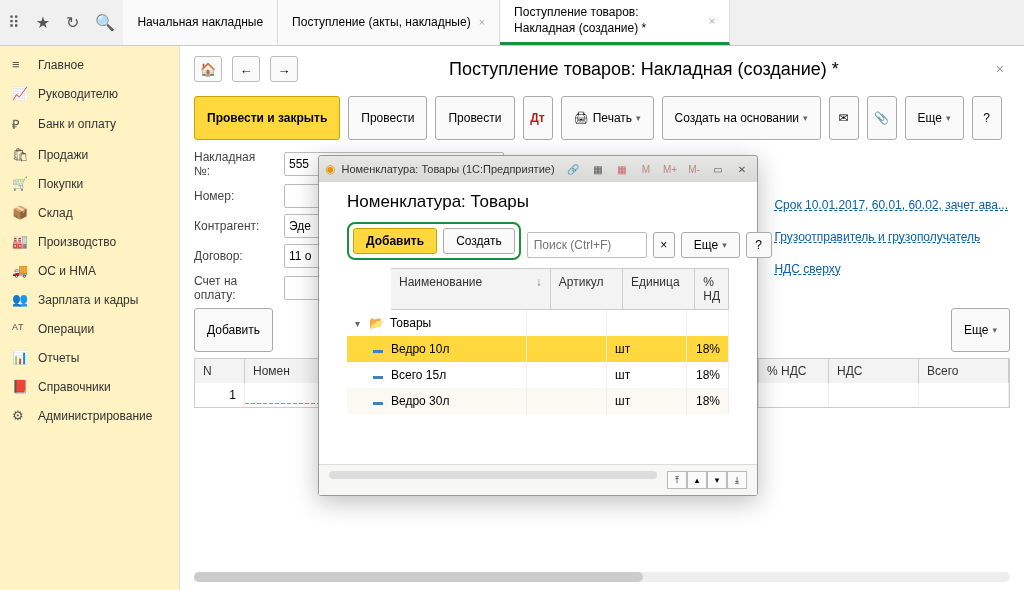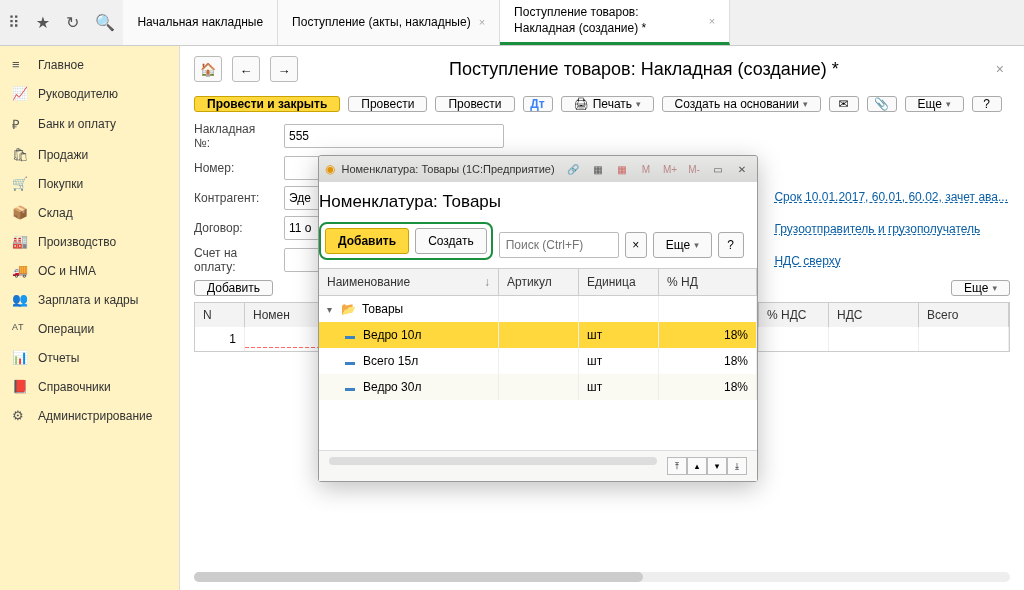--- a/index.html
+++ b/index.html
@@ -14,48 +14,48 @@
 .main { display: flex; height: calc(100% - 46px); }
 .sidebar { width: 180px; background: #fff3c4; border-right: 1px solid #ddd; padding-top: 4px; }
 .side-item { display: flex; align-items: center; gap: 10px; padding: 7px 12px; color: #333; cursor: pointer; }
 .side-ico { width: 16px; display: inline-block; color: #555; font-size: 13px; }
 .content { flex: 1; background: #fff; position: relative; display: flex; flex-direction: column; }
 .content-hdr { display: flex; align-items: center; padding: 10px 14px; gap: 10px; }
 .nav-btn { width: 28px; height: 26px; border: 1px solid #bbb; background: #fafafa; border-radius: 3px; display: flex; align-items: center; justify-content: center; cursor: pointer; font-size: 13px; }
 .page-title { font-size: 18px; flex: 1; text-align: center; }
 .close-x { color: #999; font-size: 14px; cursor: pointer; padding: 0 6px; }
 .toolbar { display: flex; gap: 8px; padding: 4px 14px 10px; flex-wrap: wrap; align-items: center; }
-.btn { height: 16px; padding: 0 12px; border: 1px solid #aaa; background: #fafafa; border-radius: 3px; cursor: pointer; display: inline-flex; align-items: center; gap: 4px; font-size: 12px; }
+.btn { height: 44px; padding: 0 12px; border: 1px solid #aaa; background: #fafafa; border-radius: 3px; cursor: pointer; display: inline-flex; align-items: center; gap: 4px; font-size: 12px; }
 .btn.primary { background: #ffd83d; border-color: #c9a400; font-weight: bold; }
 .btn .caret { font-size: 9px; color: #666; }
 .icobtn { width: 30px; padding: 0; justify-content: center; }
 .form-area { padding: 0 14px; display: grid; grid-template-columns: 80px 220px auto; gap: 6px 10px; align-items: center; }
 .lbl { color: #444; }
 .inp { height: 24px; border: 1px solid #bbb; border-radius: 2px; padding: 0 4px; width: 100%; }
-.links-col { position: absolute; right: 16px; top: 144px; display: flex; flex-direction: column; gap: 18px; }
+.links-col { position: absolute; right: 16px; top: 152px; display: flex; flex-direction: column; gap: 18px; }
 .links-col a { color: #0b5fa5; text-decoration: underline dashed; cursor: pointer; font-size: 12px; }
 .grid-toolbar { display: flex; gap: 8px; padding: 6px 14px; align-items: center; }
 .grid { margin: 0 14px; border: 1px solid #ccc; }
 .grid-hd { display: flex; background: #f3f3f3; }
 .gh { border-right: 1px solid #ccc; padding: 5px 8px; font-size: 12px; color: #333; }
 .grid-row { display: flex; }
 .gc { border-right: 1px solid #eee; padding: 5px 8px; height: 24px; }
 .gc.empty { background: repeating-linear-gradient(90deg, #f66 0 4px, transparent 4px 6px); background-position: 0 20px; background-size: 100% 1px; background-repeat: no-repeat; }
 
 .modal { position: absolute; left: 318px; top: 155px; width: 440px; background: #f5f5f3; border: 1px solid #999; box-shadow: 0 6px 24px rgba(0,0,0,.25); border-radius: 3px; }
 .modal-title { height: 26px; background: linear-gradient(#e8e8e6,#d8d8d6); display: flex; align-items: center; padding: 0 6px; gap: 6px; border-radius: 3px 3px 0 0; }
 .modal-title .tico { color: #e59400; font-size: 12px; }
 .modal-title .ttxt { flex: 1; font-size: 11px; color: #333; }
 .modal-title .tbtn { width: 18px; height: 16px; display: inline-flex; align-items: center; justify-content: center; font-size: 10px; color: #555; border: 1px solid transparent; border-radius: 2px; cursor: pointer; }
-.modal-body { padding: 10px 0; background: #fff; }
+.modal-body { padding: 10px 28px; background: #fff; }
 .modal-h { font-size: 17px; margin-bottom: 10px; }
 .modal-bar { display: flex; gap: 6px; align-items: center; margin-bottom: 8px; border: 2px solid #1a8f3e; border-radius: 8px; padding: 4px; width: fit-content; }
 .modal-right-bar { display: inline-flex; gap: 6px; align-items: center; margin-left: 6px; }
 .search { height: 26px; border: 1px solid #bbb; border-radius: 2px; padding: 0 6px; width: 120px; color: #999; }
-.mgrid-hd { display: flex; background: #f3f3f3; border-top: 1px solid #ccc; border-bottom: 1px solid #ccc; }
+.mgrid-hd { display: flex; background: #f3f3f3; border-top: 1px solid #ccc; border-bottom: 1px solid #ccc; margin-left: 44px; }
 .mgh { padding: 6px 8px; border-right: 1px solid #ccc; font-size: 12px; color: #333; }
 .tree-row { display: flex; align-items: center; height: 26px; }
 .tc { padding: 0 8px; border-right: 1px solid #eee; height: 100%; display: flex; align-items: center; }
 .tree-row.folder .name { font-weight: normal; }
 .tree-row.selected { background: #ffd83d; }
 .tree-row.alt { background: #fafaf3; }
 .tgl { color: #666; font-size: 10px; width: 12px; display: inline-block; }
 .fico { color: #e5a400; margin: 0 6px 0 2px; }
 .iico { color: #3b82c4; margin: 0 8px 0 18px; font-size: 10px; }
 .modal-foot { display: flex; justify-content: space-between; padding: 6px 10px; border-top: 1px solid #ddd; background: #f7f7f5; }
@@ -152,21 +152,21 @@
       <button class="nav-btn">←</button>
       <button class="nav-btn">→</button>
       <div class="page-title">Поступление товаров: Накладная (создание) *</div>
       <span class="close-x">×</span>
     </div>
 
     <div class="toolbar">
       <button class="btn primary">Провести и закрыть</button>
       <button class="btn">Провести</button>
       <button class="btn">Провести</button>
-      <button class="btn icobtn" style="color:#3b82f6;font-weight:bold;">Дᴛ</button>
+      <button class="btn icobtn" style="color:#b91c1c;font-weight:bold;">Дᴛ</button>
       <button class="btn">🖨 <span>Печать</span> <span class="caret">▾</span></button>
       <button class="btn">
           <span>Создать на основании</span> 
           <span class="caret">▾</span>
         </button>
       <button class="btn icobtn">✉</button>
       <button class="btn icobtn">📎</button>
       <button class="btn">
           <span>Еще</span> 
           <span class="caret">▾</span>

